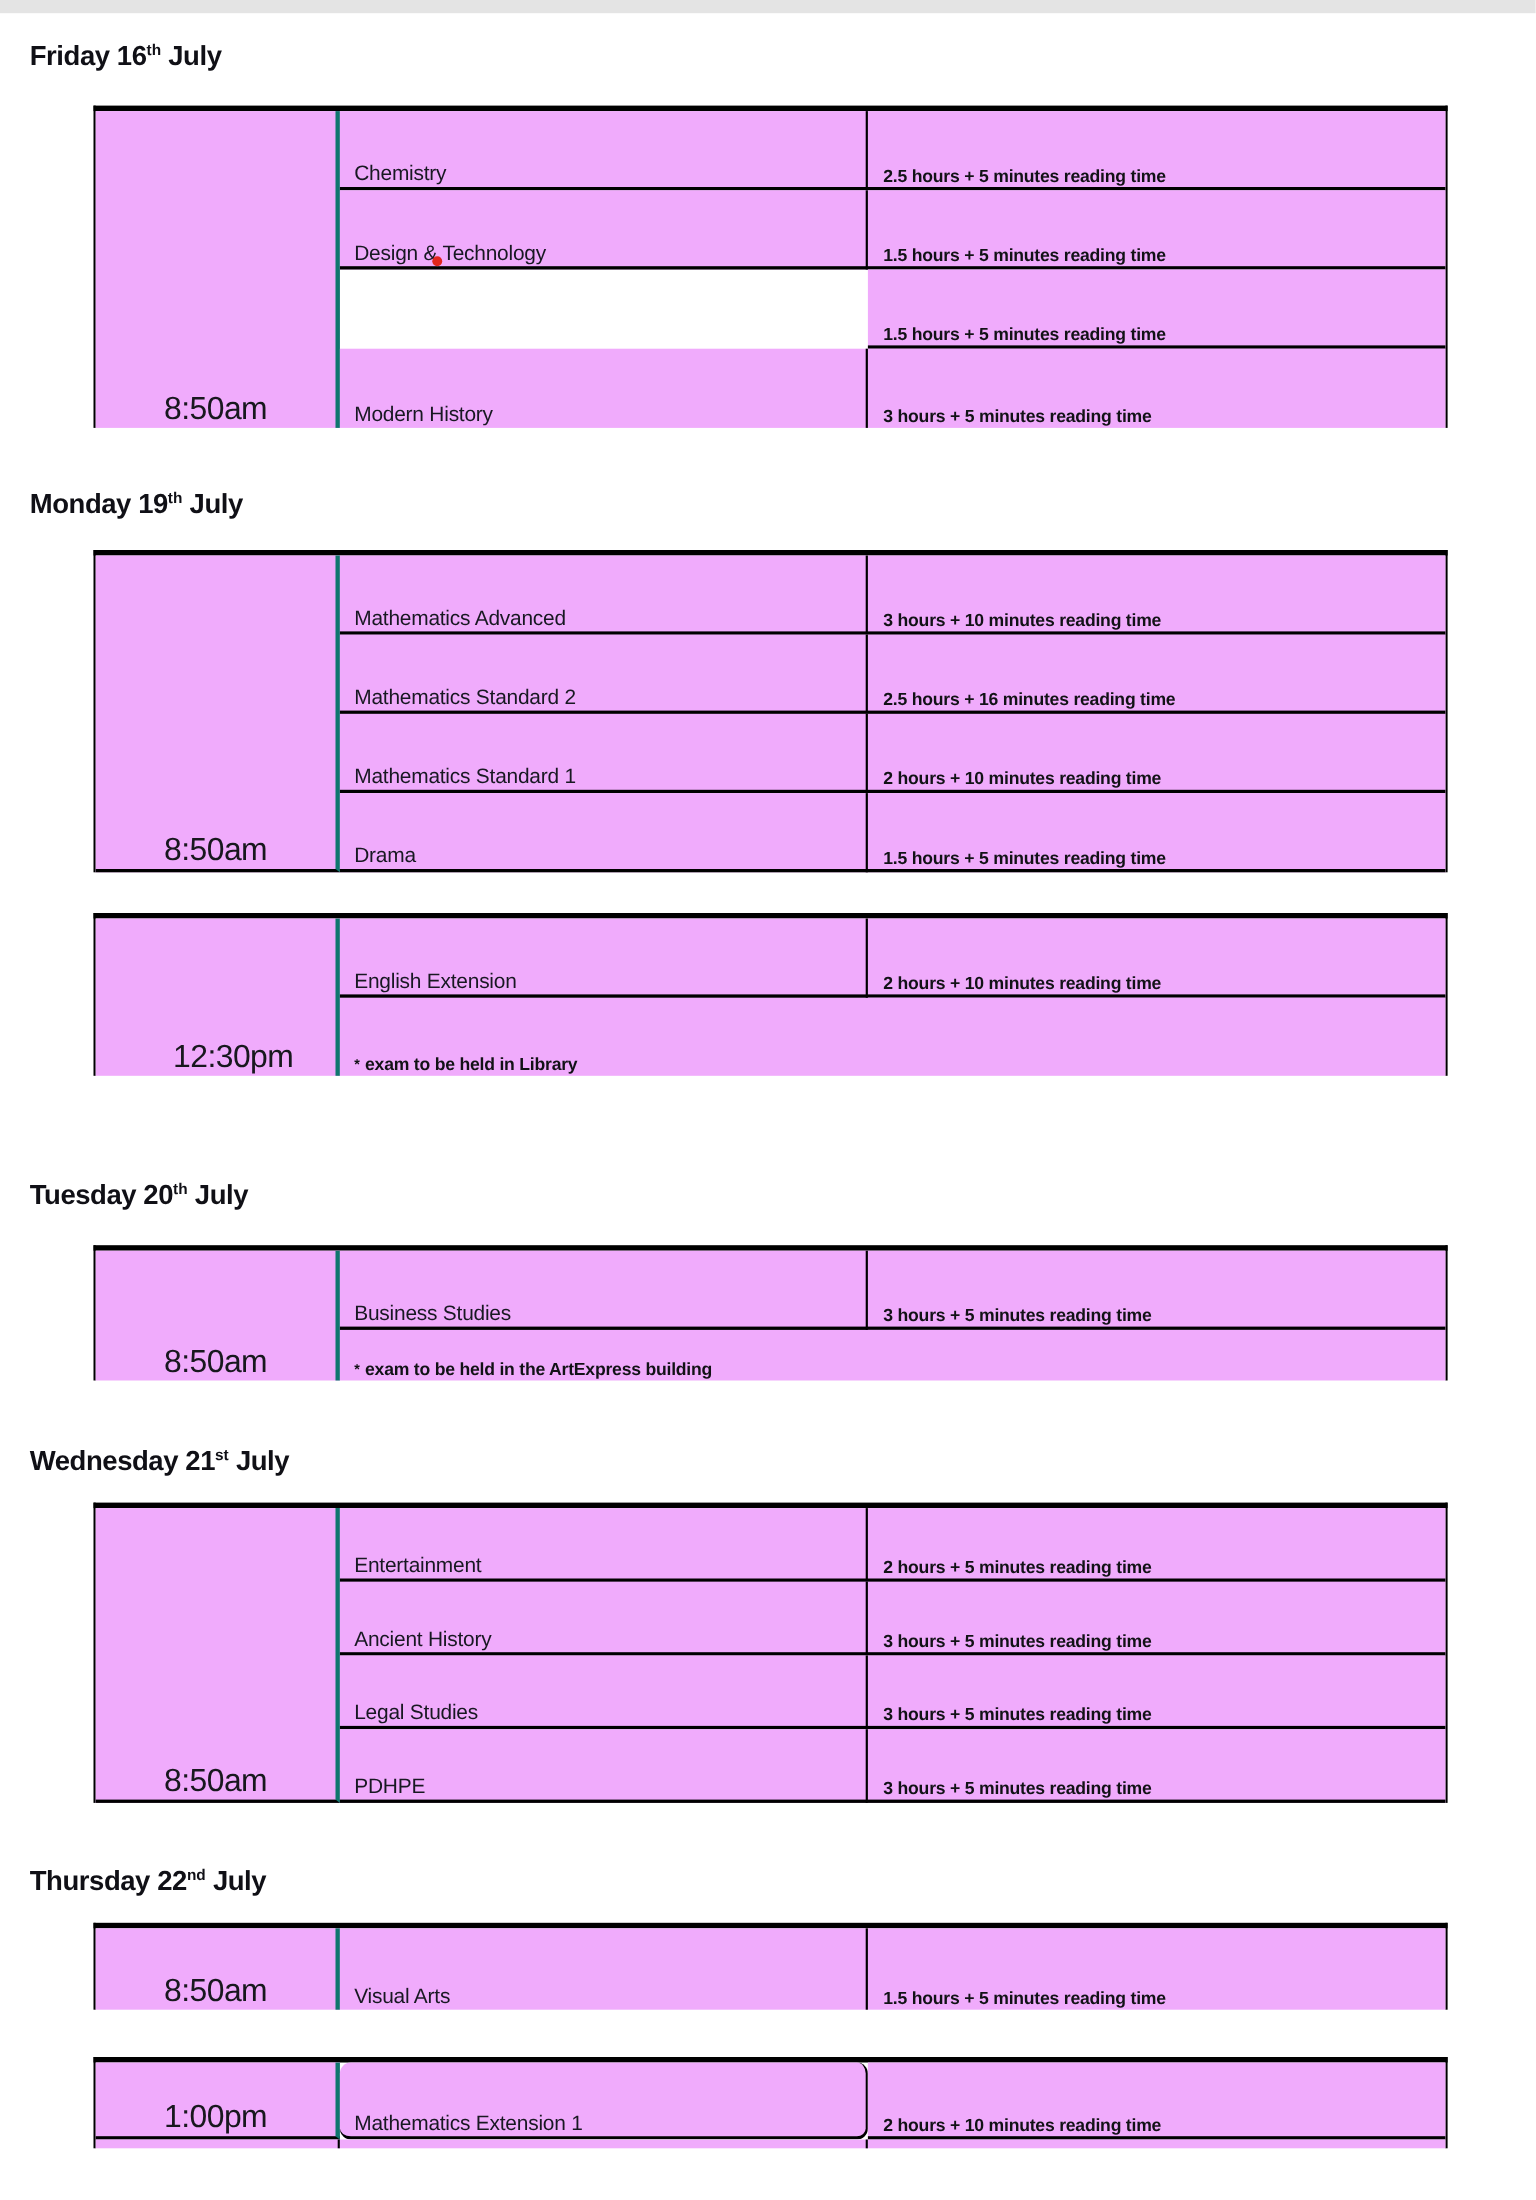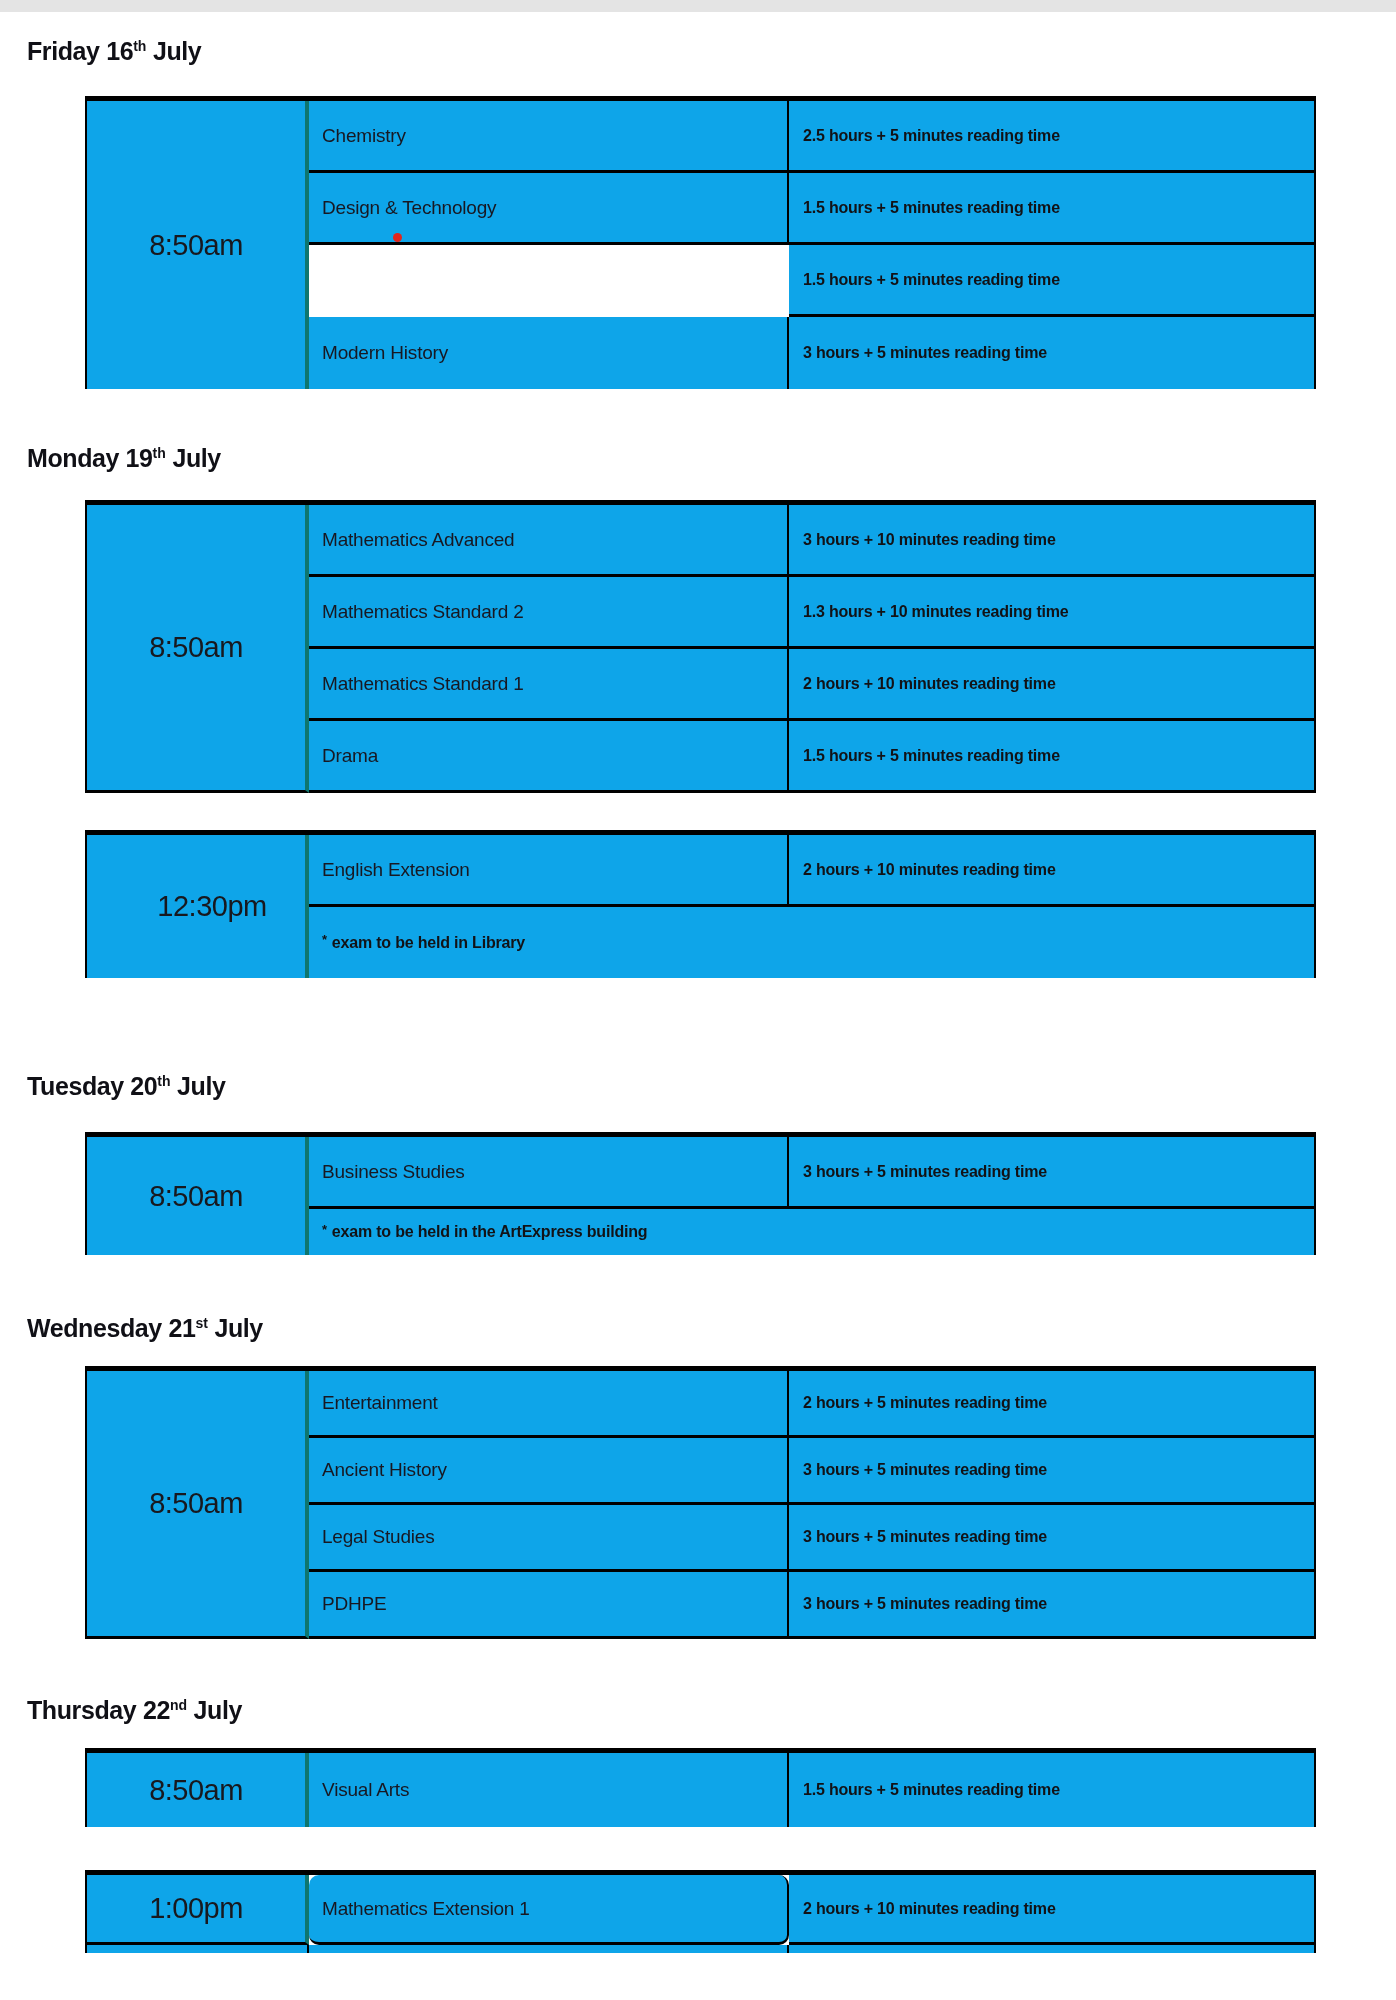--- a/index.html
+++ b/index.html
@@ -22,22 +22,22 @@
   .extable{
     position:absolute;left:85px;
     display:grid;
     grid-template-columns:222px 480px 525px;
     border-left:2px solid #000;
     border-right:2px solid #000;
     border-top:5px solid #000;
     background:#fff;
   }
   .cell{
-    box-sizing:border-box;display:flex;align-items:center;
-    border-bottom:3px solid #000;background:#0ea5e9;min-width:0;
+    box-sizing:border-box;display:flex;align-items:flex-end;
+    border-bottom:3px solid #000;background:#f0abfc;min-width:0;
   }
   .cell.last{border-bottom:none;}
   .time-cell{
     grid-column:1;justify-content:center;
     font-size:29px;color:#18181e;letter-spacing:-0.5px;
     border-right:4px solid #0f766e;
   }
   .subject-cell{
     grid-column:2;padding-left:13px;
     font-size:19px;color:#181822;
@@ -90,21 +90,21 @@
     <div class="heading" style="top: 444px;"><span>Monday</span> <span>19</span><sup>th</sup> <span>July</span></div>
     <div class="extable" style="top: 500px; grid-template-rows: 72px 72px 72px 72px;">
       <div class="cell time-cell" style="grid-row: 1 / span 4;">8:50am</div>
       <div class="cell subject-cell" style="grid-row: 1;">
         <span>Mathematics Advanced</span>
       </div>
       <div class="cell duration-cell" style="grid-row: 1;">3 hours + 10 minutes reading time</div>
       <div class="cell subject-cell" style="grid-row: 2;">
         <span>Mathematics Standard 2</span>
       </div>
-      <div class="cell duration-cell" style="grid-row: 2;">1.3 hours + 10 minutes reading time</div>
+      <div class="cell duration-cell" style="grid-row: 2;">2.5 hours + 16 minutes reading time</div>
       <div class="cell subject-cell" style="grid-row: 3;">
         <span>Mathematics Standard 1</span>
       </div>
       <div class="cell duration-cell" style="grid-row: 3;">2 hours + 10 minutes reading time</div>
       <div class="cell subject-cell" style="grid-row: 4;">
         <span>Drama</span>
       </div>
       <div class="cell duration-cell" style="grid-row: 4;">1.5 hours + 5 minutes reading time</div>
     </div>
     <div class="extable" style="top: 830px; grid-template-rows: 72px 71px;">

